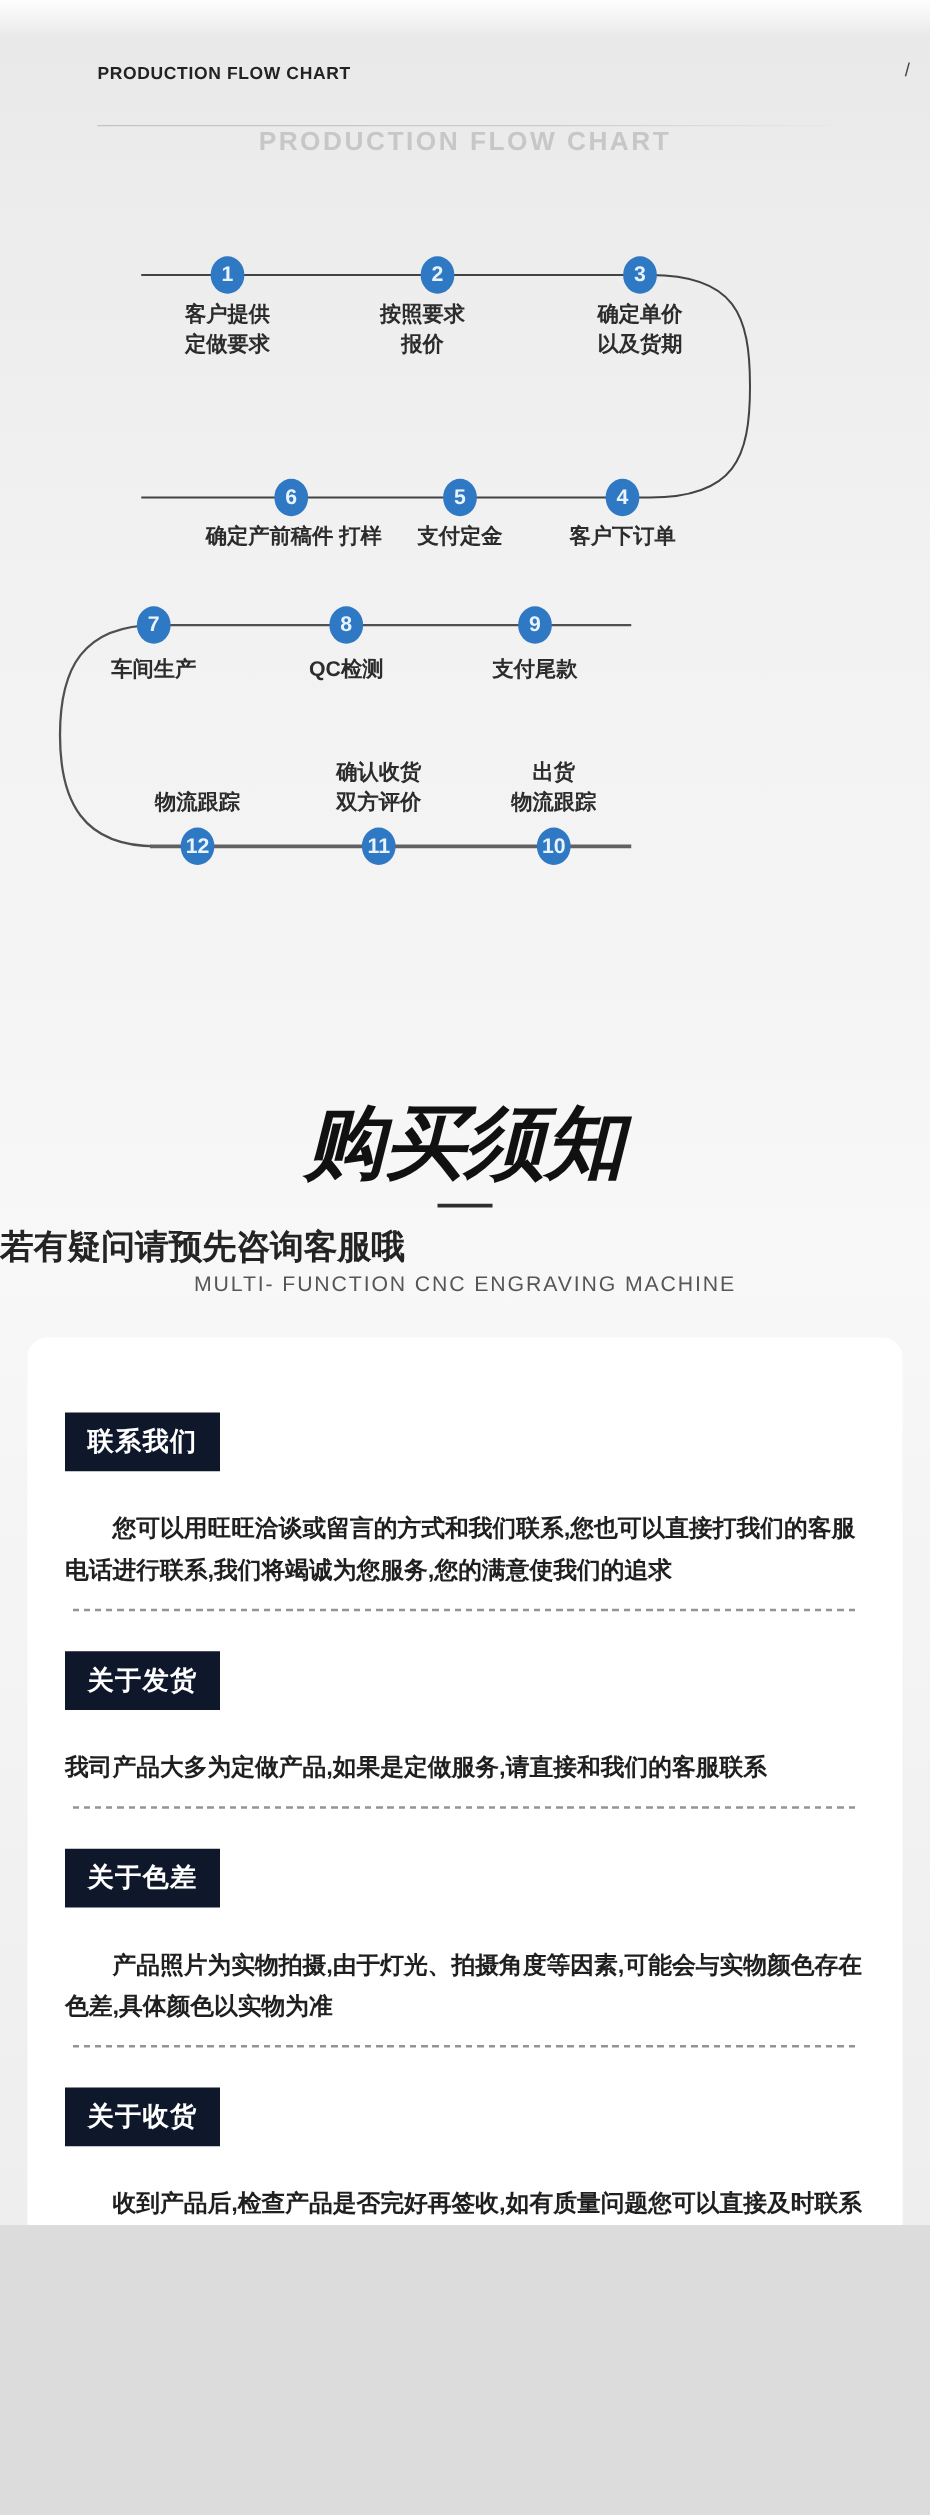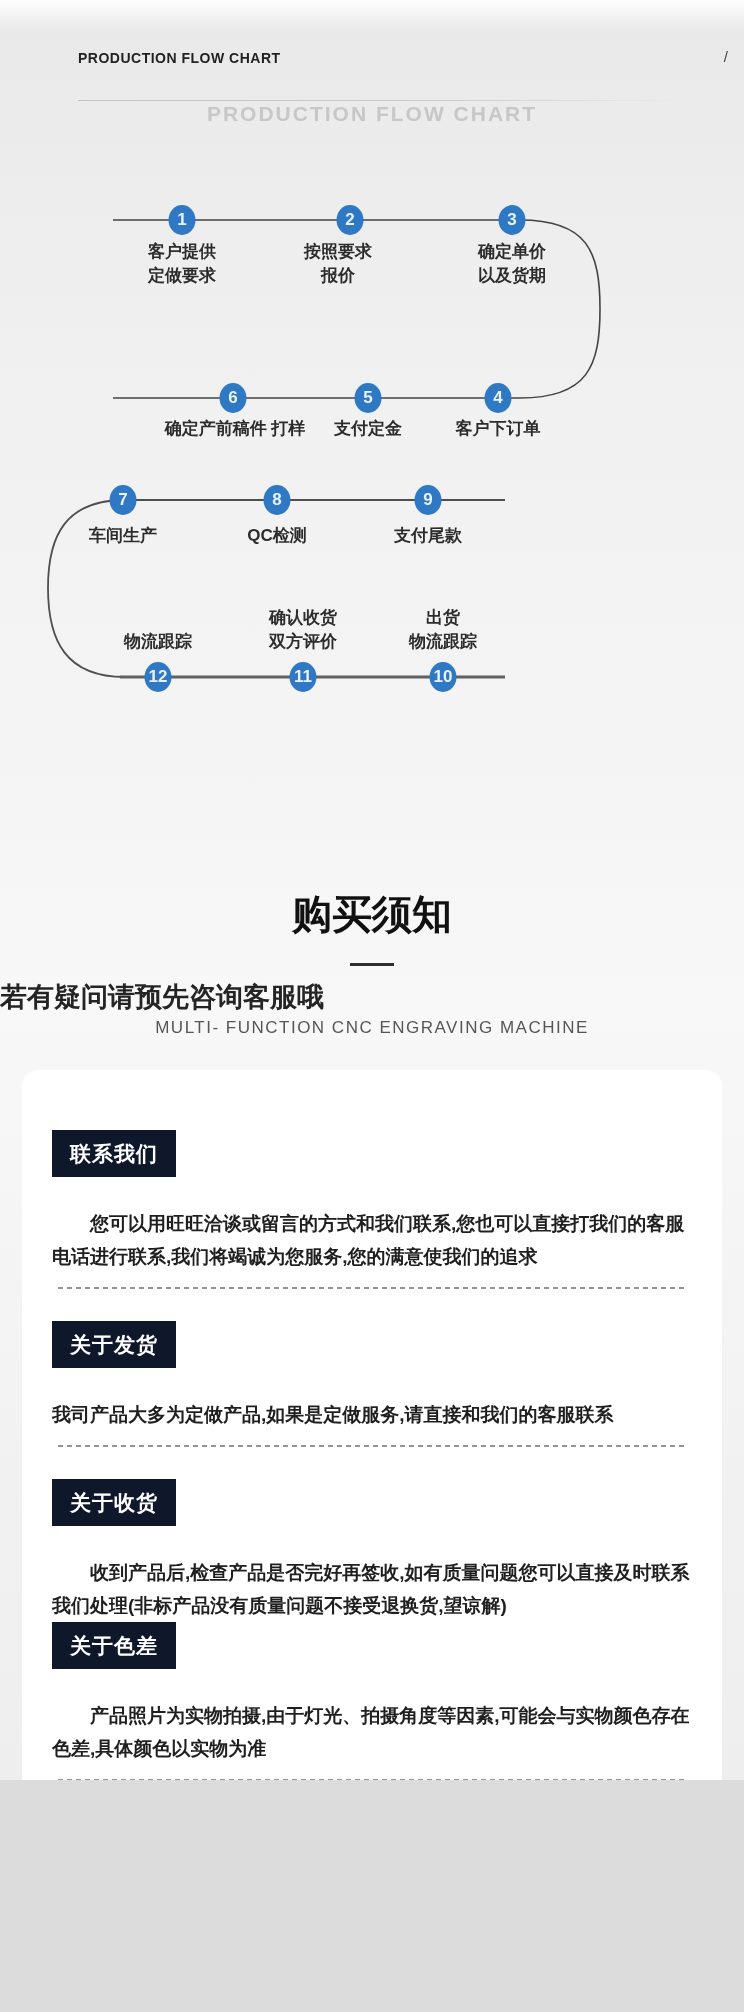--- a/index.html
+++ b/index.html
@@ -22,21 +22,21 @@
   .flowchart svg{position:absolute;left:0;top:0;}
   .circle{
     position:absolute;width:27px;height:30px;border-radius:50%;
     background:#2e78c4;color:#e9f3fd;display:flex;align-items:center;justify-content:center;
     font-size:17px;font-weight:bold;transform:translate(-50%,-50%);
   }
   .flabel{position:absolute;transform:translateX(-50%);text-align:center;white-space:nowrap;
     font-size:17px;font-weight:bold;line-height:24px;color:#2c2c2c;}
   .flabel span{display:block;}
   
-  .notice-title{margin:175px 0 0;text-align:center;font-size:40px;line-height:58px;font-weight:800;color:#111;}
+  .notice-title{margin:175px 0 0;text-align:center;font-size:64px;line-height:58px;font-weight:800;color:#111;font-style:italic;}
   .notice-dash{width:44px;height:3px;background:#2e2e2e;margin:20px auto 0;}
   .notice-subtitle{margin-top:14px;text-align:left;font-size:27px;line-height:34px;font-weight:bold;color:#242424;}
   .notice-subtitle-en{margin-top:2px;text-align:center;font-size:17px;line-height:24px;letter-spacing:1.5px;color:#565656;}
   
   .card{
     margin:30px 22px 0;height:825px;overflow:hidden;background:#ffffff;
     border-radius:16px 16px 0 0;padding:60px 28px 0 30px;box-sizing:border-box;
   }
   .tag{
     display:inline-block;background:#0f172a;color:#fff;font-size:21px;line-height:23px;
@@ -162,24 +162,24 @@
       <div class="divider"></div>
     </div>
 
     <div>
       <span class="tag">关于发货</span>
       <p class="sec-text">我司产品大多为定做产品,如果是定做服务,请直接和我们的客服联系</p>
       <div class="divider"></div>
     </div>
 
     <div>
-      <span class="tag">关于收货</span>
-      <p class="sec-text indent">收到产品后,检查产品是否完好再签收,如有质量问题您可以直接及时联系我们处理(非标产品没有质量问题不接受退换货,望谅解)</p>
+      <span class="tag">关于色差</span>
+      <p class="sec-text indent">产品照片为实物拍摄,由于灯光、拍摄角度等因素,可能会与实物颜色存在色差,具体颜色以实物为准</p>
+      <div class="divider"></div>
     </div>
 
     <div>
-      <span class="tag">关于色差</span>
-      <p class="sec-text indent">产品照片为实物拍摄,由于灯光、拍摄角度等因素,可能会与实物颜色存在色差,具体颜色以实物为准</p>
-      <div class="divider"></div>
+      <span class="tag">关于收货</span>
+      <p class="sec-text indent">收到产品后,检查产品是否完好再签收,如有质量问题您可以直接及时联系我们处理(非标产品没有质量问题不接受退换货,望谅解)</p>
     </div>
 
   </div>
 </div>
 
 </body></html>

